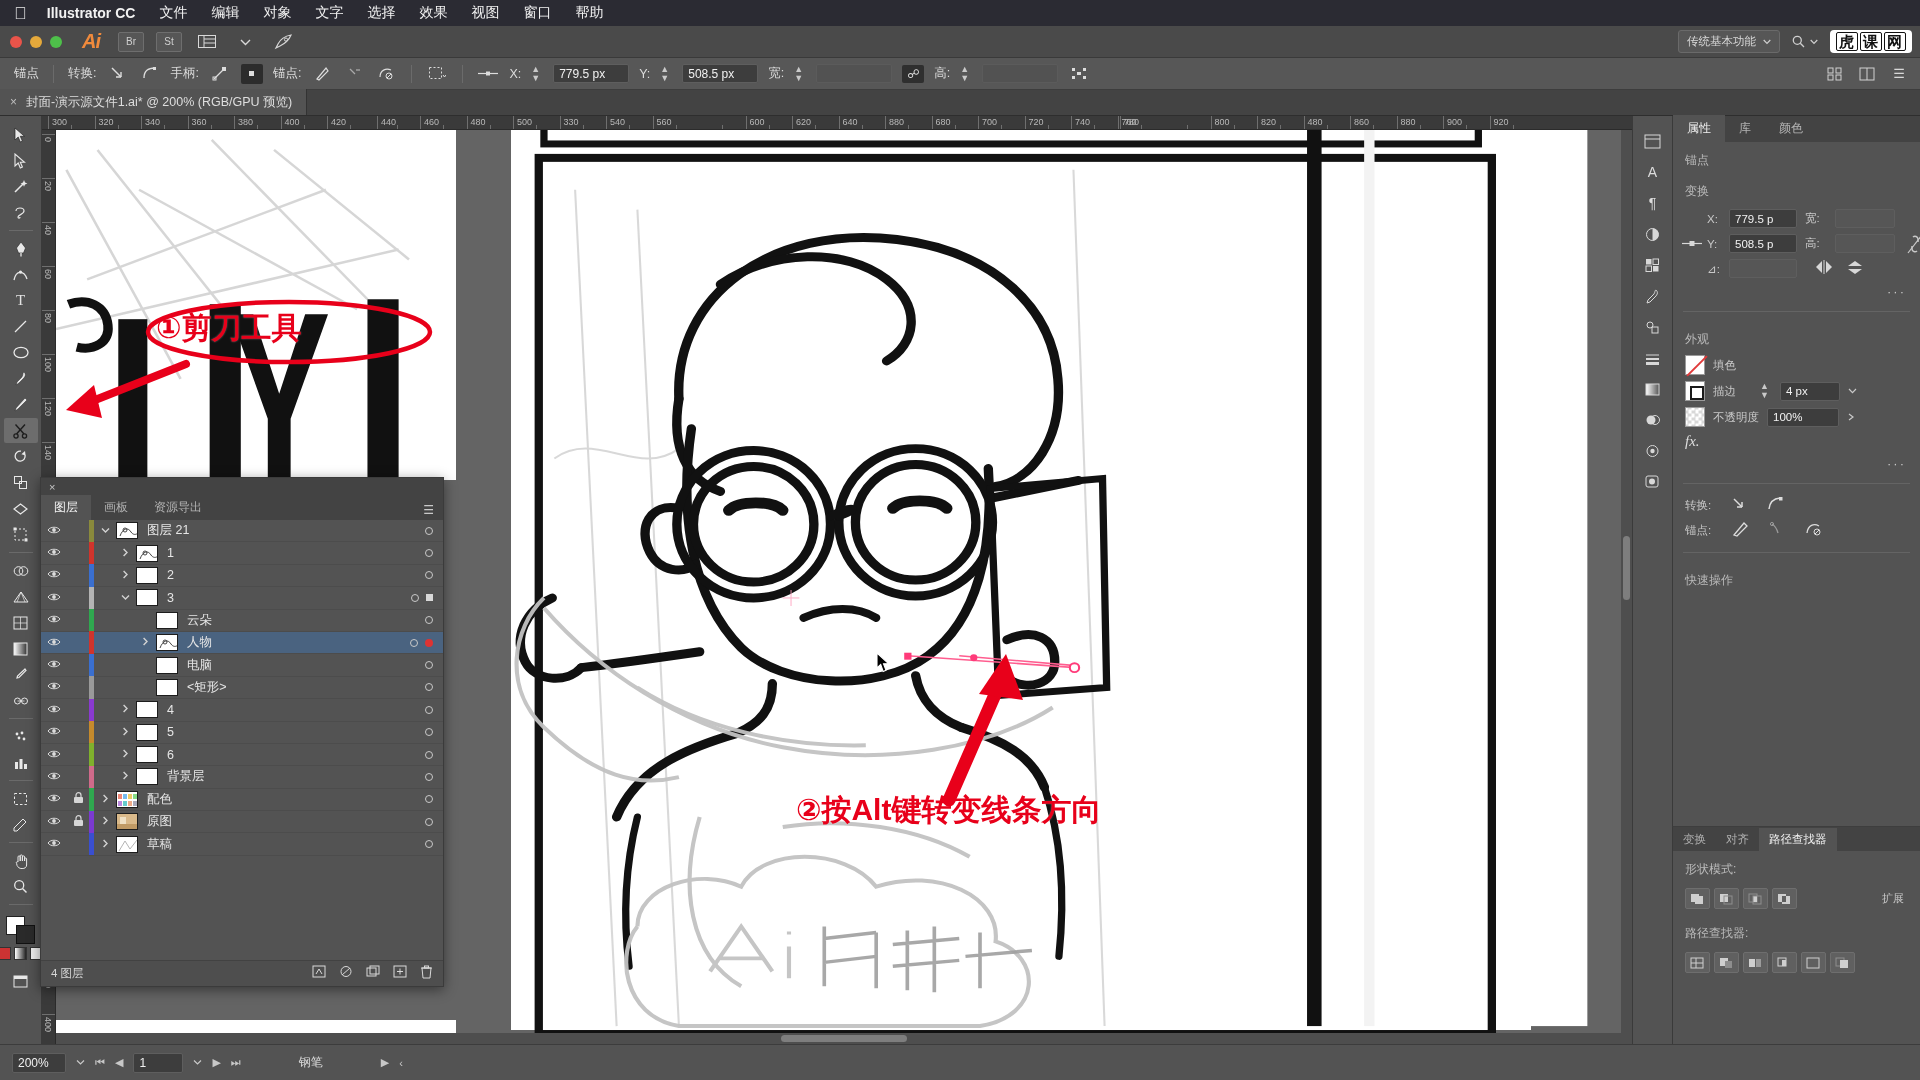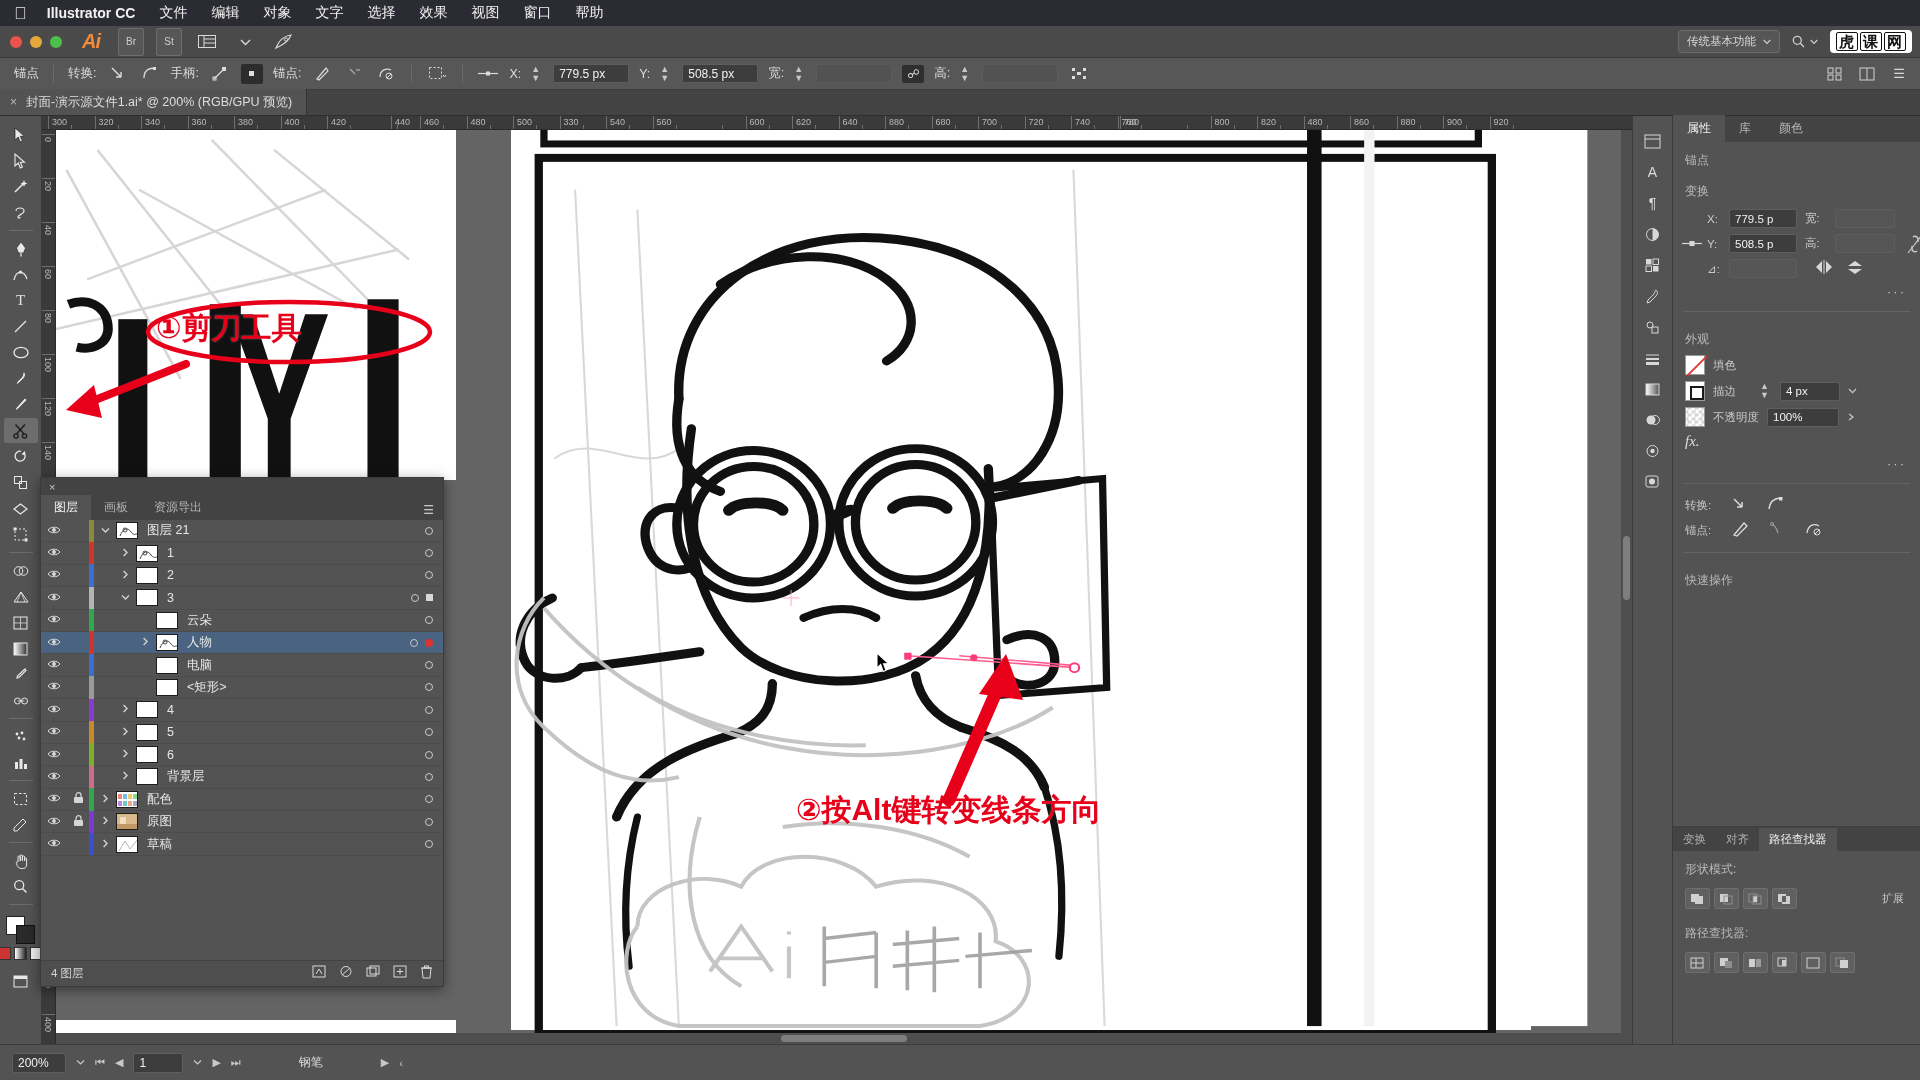--- a/index.html
+++ b/index.html
@@ -24,21 +24,21 @@
   .appbar {
     position:absolute; left:0; top:26px; width:1920px; height:32px;
     background:#4a4a4a; display:flex; align-items:center; padding-left:10px;
     border-bottom:1px solid #3a3a3a;
   }
   .traffic { display:flex; gap:8px; align-items:center; margin-right:14px; }
   .dot { width:12px; height:12px; border-radius:50%; }
   .dot.r{background:#e9544a;} .dot.y{background:#e5a93b;} .dot.g{background:#4ec04a;}
   .ai-logo { color:#f08a3c; font-weight:bold; font-style:italic; font-size:20px; margin:0 18px 0 6px; letter-spacing:-1px;}
   .appbar-btn {
-    width:26px; height:28px; border:1px solid #6e6e6e; border-radius:2px;
+    width:26px; height:20px; border:1px solid #6e6e6e; border-radius:2px;
     display:flex; align-items:center; justify-content:center;
     font-size:10px; color:#cfcfcf; margin-right:12px; background:#565656;
   }
   .appbar-btn.flat { border:none; background:none; }
   .appbar-right { margin-left:auto; display:flex; align-items:center; gap:12px; padding-right:8px; }
   .workspace-pill {
     background:#565656; border:1px solid #6a6a6a; border-radius:3px;
     padding:3px 8px; font-size:11.5px; color:#d8d8d8; display:flex; align-items:center; gap:7px;
   }
   .search-mini { display:flex; align-items:center; gap:5px; color:#cfcfcf; font-size:12px;}
@@ -643,21 +643,21 @@
       </div>
       <div class="rtick minor" style="left: 215.25px;"></div>
       <div class="rtick" style="left: 238.5px;">
         <span>400</span>
       </div>
       <div class="rtick minor" style="left: 261.75px;"></div>
       <div class="rtick" style="left: 285px;">
         <span>420</span>
       </div>
       <div class="rtick minor" style="left: 308.25px;"></div>
-      <div class="rtick" style="left: 349px;">
+      <div class="rtick" style="left: 335px;">
         <span>440</span>
       </div>
       <div class="rtick minor" style="left: 354.75px;"></div>
       <div class="rtick" style="left: 378px;">
         <span>460</span>
       </div>
       <div class="rtick minor" style="left: 401.25px;"></div>
       <div class="rtick" style="left: 424.5px;">
         <span>480</span>
       </div>

